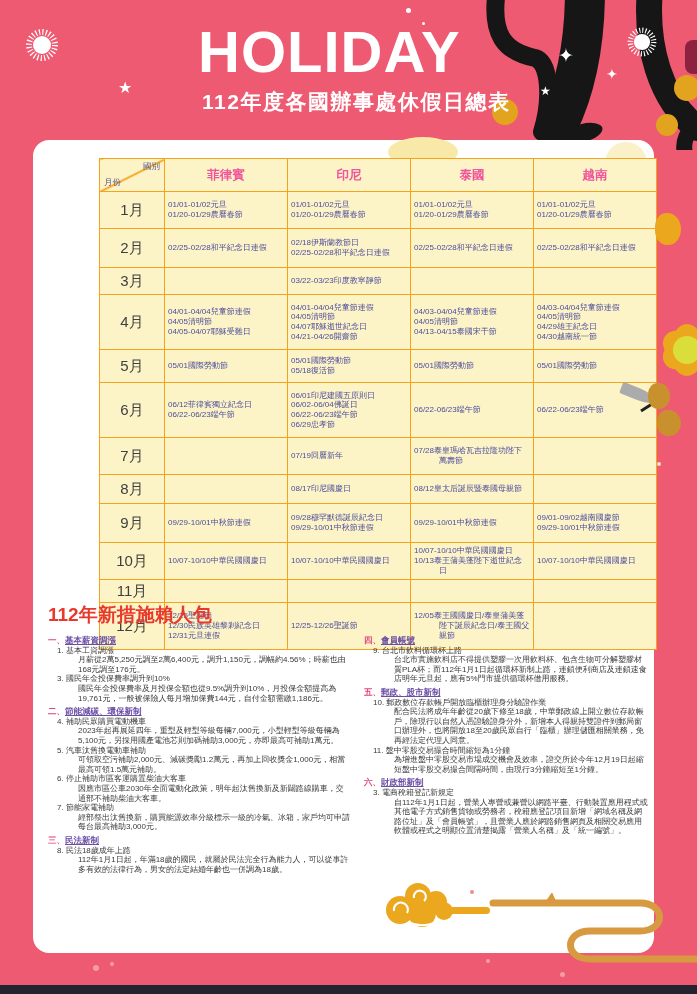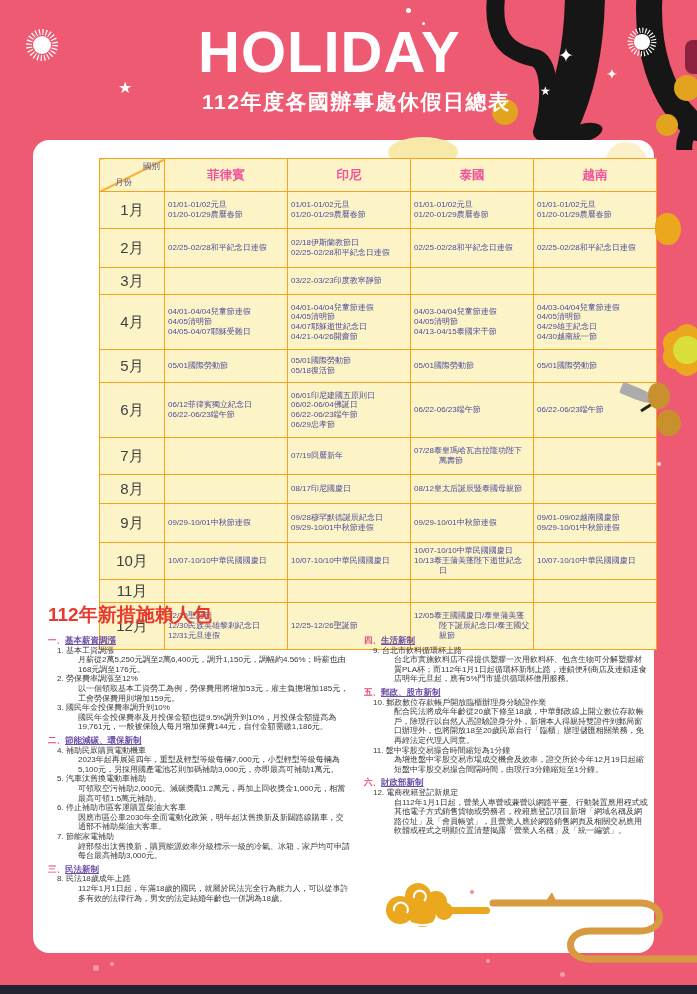--- a/index.html
+++ b/index.html
@@ -20,21 +20,21 @@
   .holiday-table{position:absolute;left:22px;top:18px;width:558px;border-collapse:collapse;table-layout:fixed;z-index:2;margin-left:44px;}
   .holiday-table td{border:1.6px solid #F6A21B;background:#FCF3C6;}
   .holiday-table thead td{color:#F0549C;font-weight:700;font-size:12.5px;text-align:center;height:30px;}
   td.month-cell{width:62px;text-align:center;color:#3F3F3F;font-size:15px;font-weight:400;}
   td.day-cell{font-size:8px;color:#4C4D9E;padding:2px 3px;line-height:1.22;vertical-align:middle;}
   .cell-line{padding-left:25px;text-indent:-25px;}
   td.corner-cell{position:relative;width:62px;height:30px;
     background-color:#FCF3C6;
     background-image:linear-gradient(to bottom right,transparent calc(50% - 1px),#F6A21B calc(50% - 1px),#F6A21B calc(50% + 1px),transparent calc(50% + 1px));}
   .corner-top{position:absolute;top:2px;right:4px;font-size:8.5px;font-weight:400;color:#54548E;}
-  .corner-bottom{position:absolute;bottom:2px;left:15px;font-size:8.5px;font-weight:400;color:#54548E;}
+  .corner-bottom{position:absolute;bottom:2px;left:4px;font-size:8.5px;font-weight:400;color:#54548E;}
   .r0 td{height:32px}.r1 td{height:34px}.r2 td{height:22px}.r3 td{height:50px}
   .r4 td{height:28px}.r5 td{height:50px}.r6 td{height:32px}.r7 td{height:24px}
   .r8 td{height:34px}.r9 td{height:32px}.r10 td{height:18px}.r11 td{height:42px}
   
   .news-title{position:absolute;left:15px;top:462px;font-size:19px;font-weight:700;color:#E8392E;z-index:2;}
   .news-cols{position:absolute;left:15px;top:492px;width:600px;display:flex;gap:14px;z-index:2;}
   .news-col-left{width:302px;}
   .news-col-right{width:284px;}
   .sec-heading{font-size:8.5px;font-weight:700;margin-top:3px;line-height:1.25;}
   .sec-heading .m{color:#E0447C;}
@@ -287,24 +287,20 @@
 
   <div class="news-title">112年新措施賴人包</div>
   <div class="news-cols">
     <div class="news-col-left" id="news-left">
         <div class="sec-heading"><span class="m">一、</span><span class="t">基本薪資調漲</span></div>
         <div class="news-item">
           <div class="item-title">1. 基本工資調漲</div>
           <div class="item-body">月薪從2萬5,250元調至2萬6,400元，調升1,150元，調幅約4.56%；時薪也由168元調至176元。</div>
         </div>
         <div class="news-item">
-          <div class="item-title">2. 勞保費率調漲至12%</div>
-          <div class="item-body">以一個領取基本工資勞工為例，勞保費用將增加53元，雇主負擔增加185元，工會勞保費用則增加159元。</div>
-        </div>
-        <div class="news-item">
           <div class="item-title">3. 國民年金投保費率調升到10%</div>
           <div class="item-body">國民年金投保費率及月投保金額也從9.5%調升到10%，月投保金額提高為19,761元，一般被保險人每月增加保費144元，自付金額需繳1,186元。</div>
         </div>
         <div class="sec-heading"><span class="m">二、</span><span class="t">節能減碳、環保新制</span></div>
         <div class="news-item">
           <div class="item-title">4. 補助民眾購買電動機車</div>
           <div class="item-body">2023年起再展延四年，重型及輕型等級每輛7,000元，小型輕型等級每輛為5,100元，另採用國產電池芯則加碼補助3,000元，亦即最高可補助1萬元。</div>
         </div>
         <div class="news-item">
           <div class="item-title">5. 汽車汰舊換電動車補助</div>
@@ -318,37 +314,37 @@
           <div class="item-title">7. 節能家電補助</div>
           <div class="item-body">經部祭出汰舊換新，購買能源效率分級標示一級的冷氣、冰箱，家戶均可申請每台最高補助3,000元。</div>
         </div>
         <div class="sec-heading"><span class="m">三、</span><span class="t">民法新制</span></div>
         <div class="news-item">
           <div class="item-title">8. 民法18歲成年上路</div>
           <div class="item-body">112年1月1日起，年滿18歲的國民，就屬於民法完全行為能力人，可以從事許多有效的法律行為，男女的法定結婚年齡也一併調為18歲。</div>
         </div>
       </div>
     <div class="news-col-right" id="news-right">
-        <div class="sec-heading"><span class="m">四、</span><span class="t">生活新制</span></div>
+        <div class="sec-heading"><span class="m">四、</span><span class="t">會員帳號</span></div>
         <div class="news-item">
           <div class="item-title">9. 台北市飲料循環杯上路</div>
           <div class="item-body">台北市實施飲料店不得提供塑膠一次用飲料杯、包含生物可分解塑膠材質PLA杯；而112年1月1日起循環杯新制上路，連鎖便利商店及連鎖速食店明年元旦起，應有5%門市提供循環杯借用服務。</div>
         </div>
         <div class="sec-heading"><span class="m">五、</span><span class="t">郵政、股市新制</span></div>
         <div class="news-item">
           <div class="item-title">10. 郵政數位存款帳戶開放臨櫃辦理身分驗證作業</div>
           <div class="item-body">配合民法將成年年齡從20歲下修至18歲，中華郵政線上開立數位存款帳戶，除現行以自然人憑證驗證身分外，新增本人得親持雙證件到郵局窗口辦理外，也將開放18至20歲民眾自行「臨櫃」辦理儲匯相關業務，免再經法定代理人同意。</div>
         </div>
         <div class="news-item">
           <div class="item-title">11. 盤中零股交易撮合時間縮短為1分鐘</div>
           <div class="item-body">為增進盤中零股交易市場成交機會及效率，證交所於今年12月19日起縮短盤中零股交易撮合間隔時間，由現行3分鐘縮短至1分鐘。</div>
         </div>
         <div class="sec-heading"><span class="m">六、</span><span class="t">財政部新制</span></div>
         <div class="news-item">
-          <div class="item-title">12. 電商稅籍登記新規定</div>
+          <div class="item-title">3. 電商稅籍登記新規定</div>
           <div class="item-body">自112年1月1日起，營業人專營或兼營以網路平臺、行動裝置應用程式或其他電子方式銷售貨物或勞務者，稅籍應登記項目新增「網域名稱及網路位址」及「會員帳號」，且營業人應於網路銷售網頁及相關交易應用軟體或程式之明顯位置清楚揭露「營業人名稱」及「統一編號」。</div>
         </div>
       </div>
   </div>
 </div>
 
 <svg class="abs" style="left:632px;top:298px;z-index:3;" width="110" height="104" viewBox="0 0 110 104">
   <g transform="translate(55,52)">
     <ellipse rx="17" ry="26" fill="#EBA71E"></ellipse>
     <ellipse rx="17" ry="26" fill="#EBA71E" transform="rotate(60)"></ellipse>

